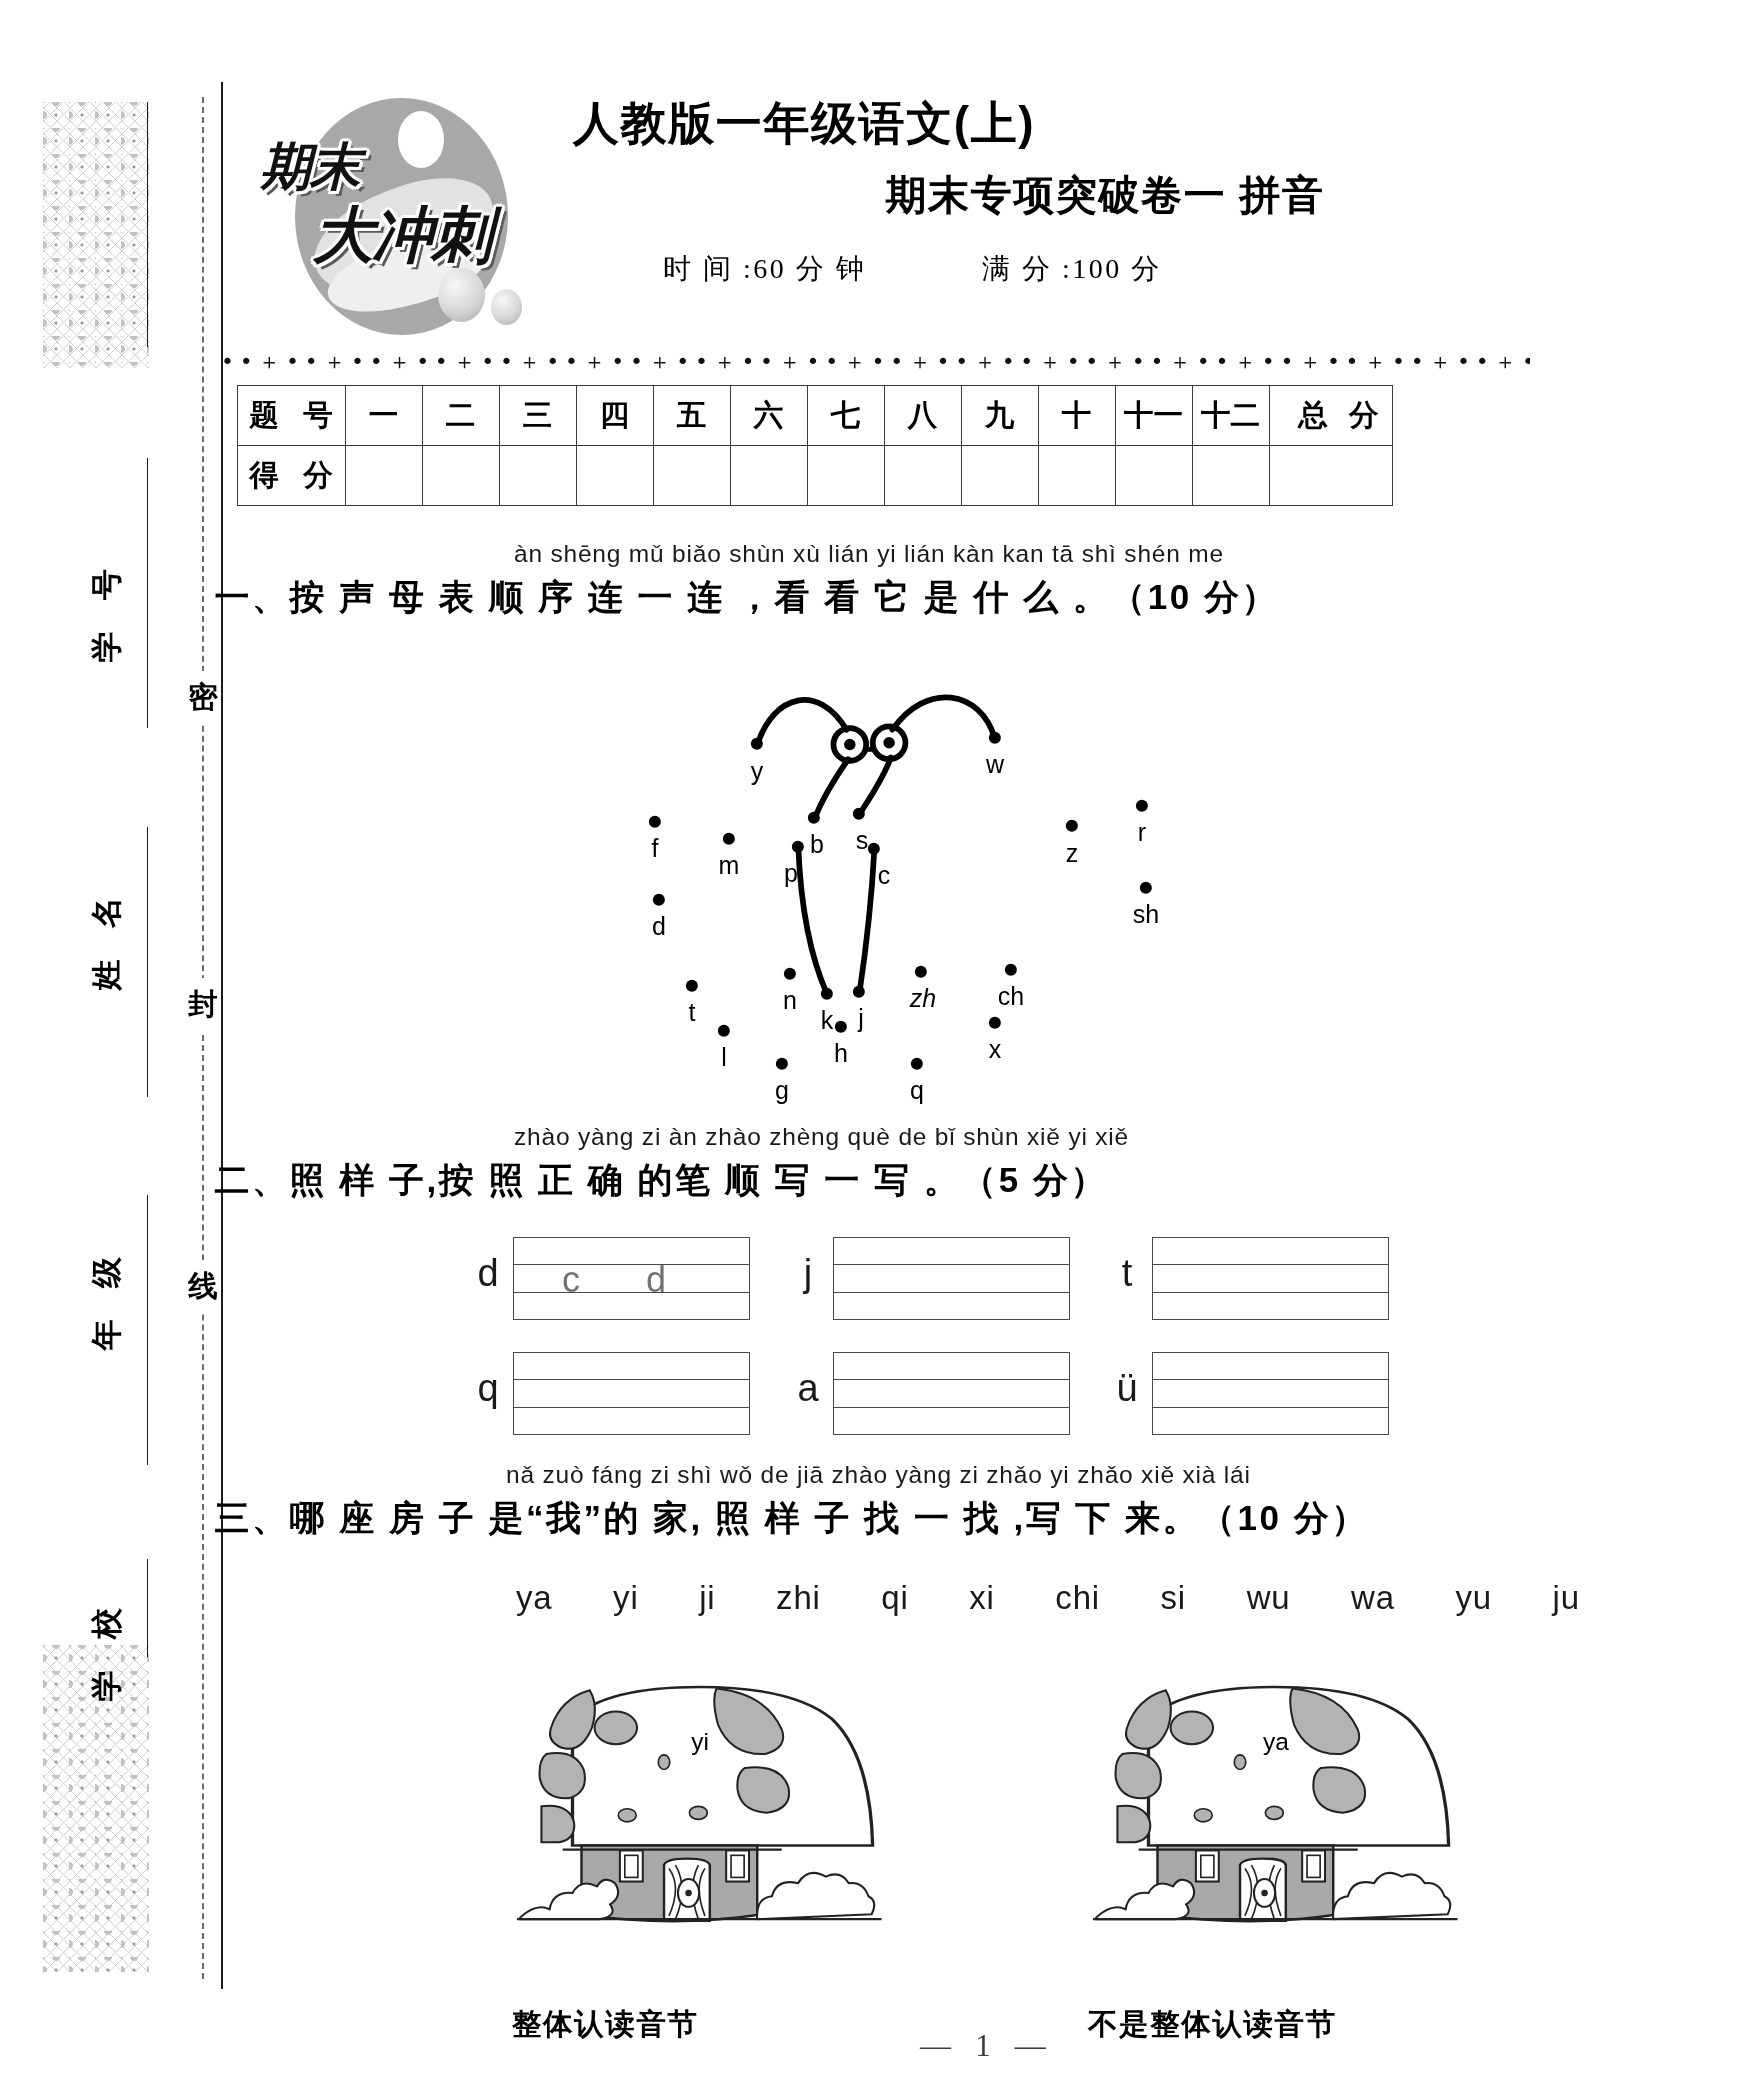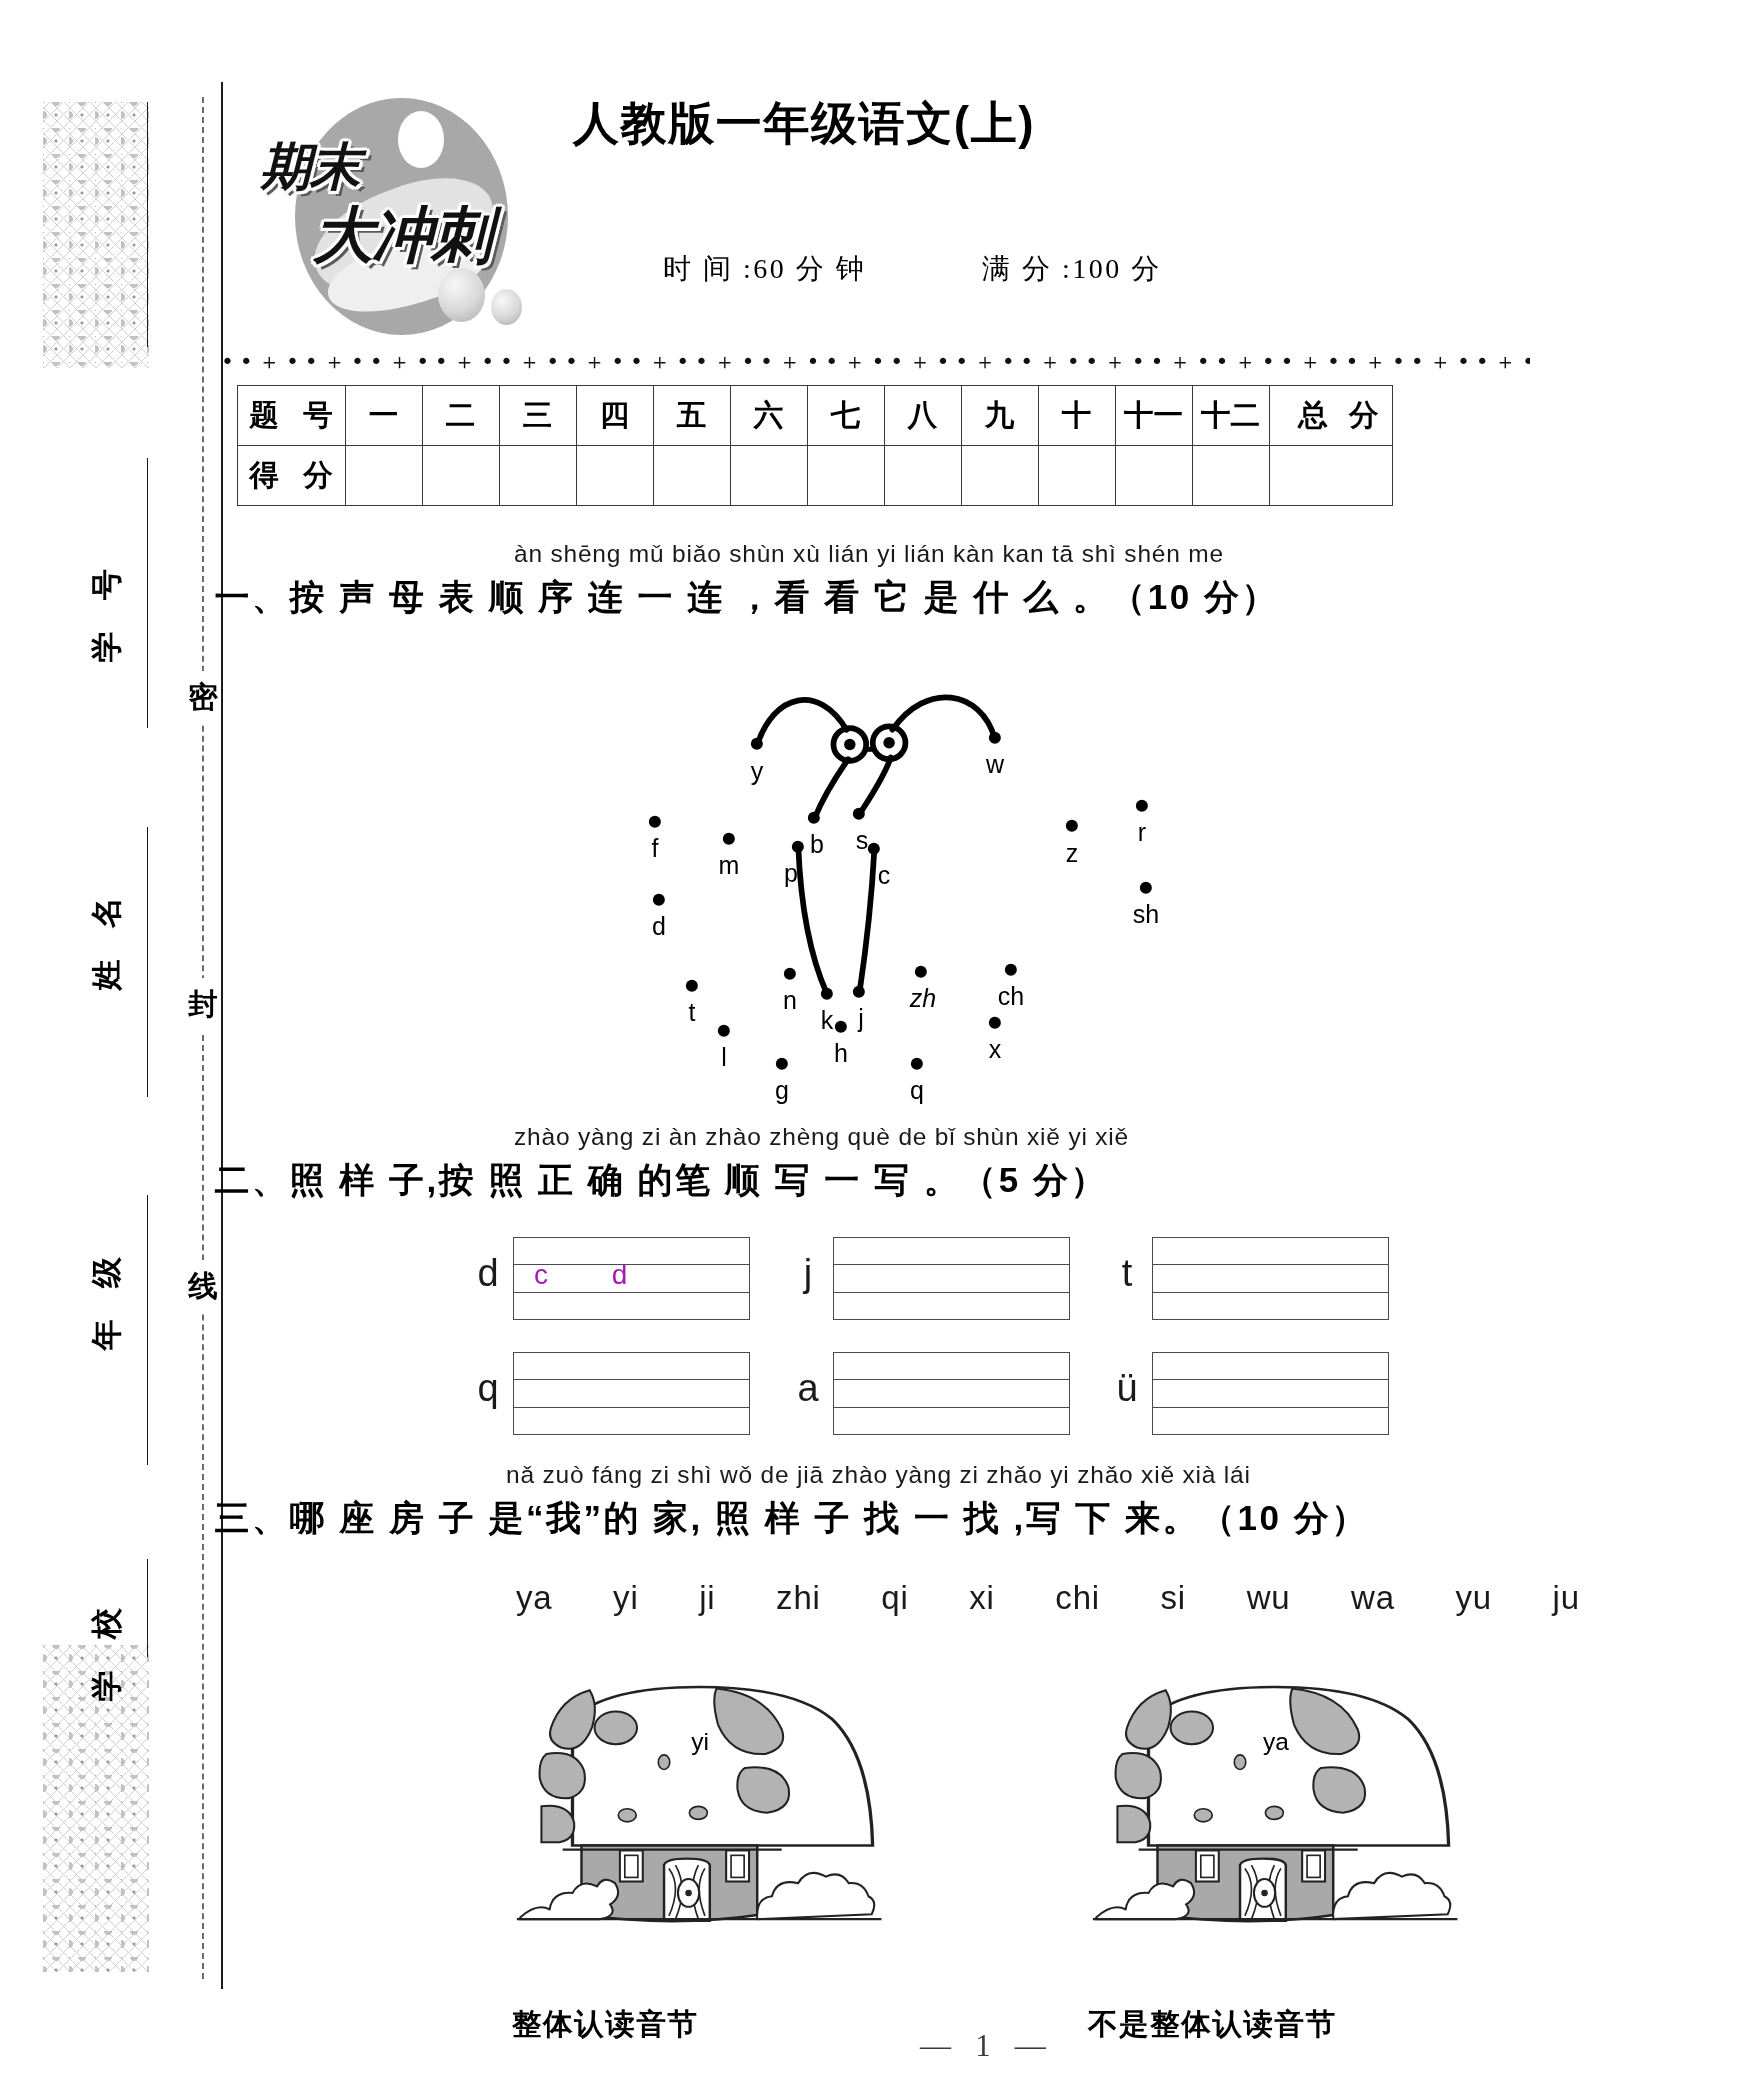--- a/index.html
+++ b/index.html
@@ -289,25 +289,25 @@
   }
   .four-line-box .mid {
     position: absolute;
     left: 0; width: 100%;
     border-top: 1.6px solid #4a4a4a;
   }
   .four-line-box .mid.m1 { top: 26px; }
   .four-line-box .mid.m2 { top: 54px; }
   .sample-chars {
     position: absolute;
-    left: 20px; top: 21px;
-    font-size: 28px;
+    left: 48px; top: 21px;
+    font-size: 36px;
     font-family: "Liberation Sans", "DejaVu Sans", sans-serif;
     letter-spacing: 28px;
-    color: #a21caf;
+    color: #737373;
   }
 
   
   #q3-block { top: 1461px; }
   #q3-pinyin { position: absolute; left: 285px; top: 0; }
   #q3-text  { position: absolute; left: -6.5px; top: 31px; }
 
   #syllable-row {
     position: absolute;
     left: 295px; top: 1579px;
@@ -384,20 +384,21 @@
       <div id="logo-swoosh1"></div>
       <div id="logo-swoosh2"></div>
       <div id="logo-head"></div>
       <div class="logo-bubble" id="logo-bubble-a"></div>
       <div class="logo-bubble" id="logo-bubble-b"></div>
       <div class="logo-word" id="logo-word-top">期末</div>
       <div class="logo-word" id="logo-word-bottom">大冲刺</div>
     </div>
 
     <div id="title-main">人教版一年级语文(上)</div>
+    <div id="title-sub">期末专项突破卷一  拼音</div>
     <div id="meta-row">
       <span id="meta-time">时 间 :60 分 钟</span>
       <span id="meta-score">满 分 :100 分</span>
     </div>
   </div>
 
   <div id="cross-border">••＋••＋••＋••＋••＋••＋••＋••＋••＋••＋••＋••＋••＋••＋••＋••＋••＋••＋••＋••＋••＋••＋••＋••＋••＋••＋••＋••＋••＋••＋••＋••＋••＋••＋••＋••＋••＋••＋••＋••＋••＋••＋••＋••＋••＋••＋••＋••＋••＋••＋••＋••＋••＋••＋••＋••＋••＋••＋••＋••＋</div>
 
   <table id="score-table">
     <tbody>

